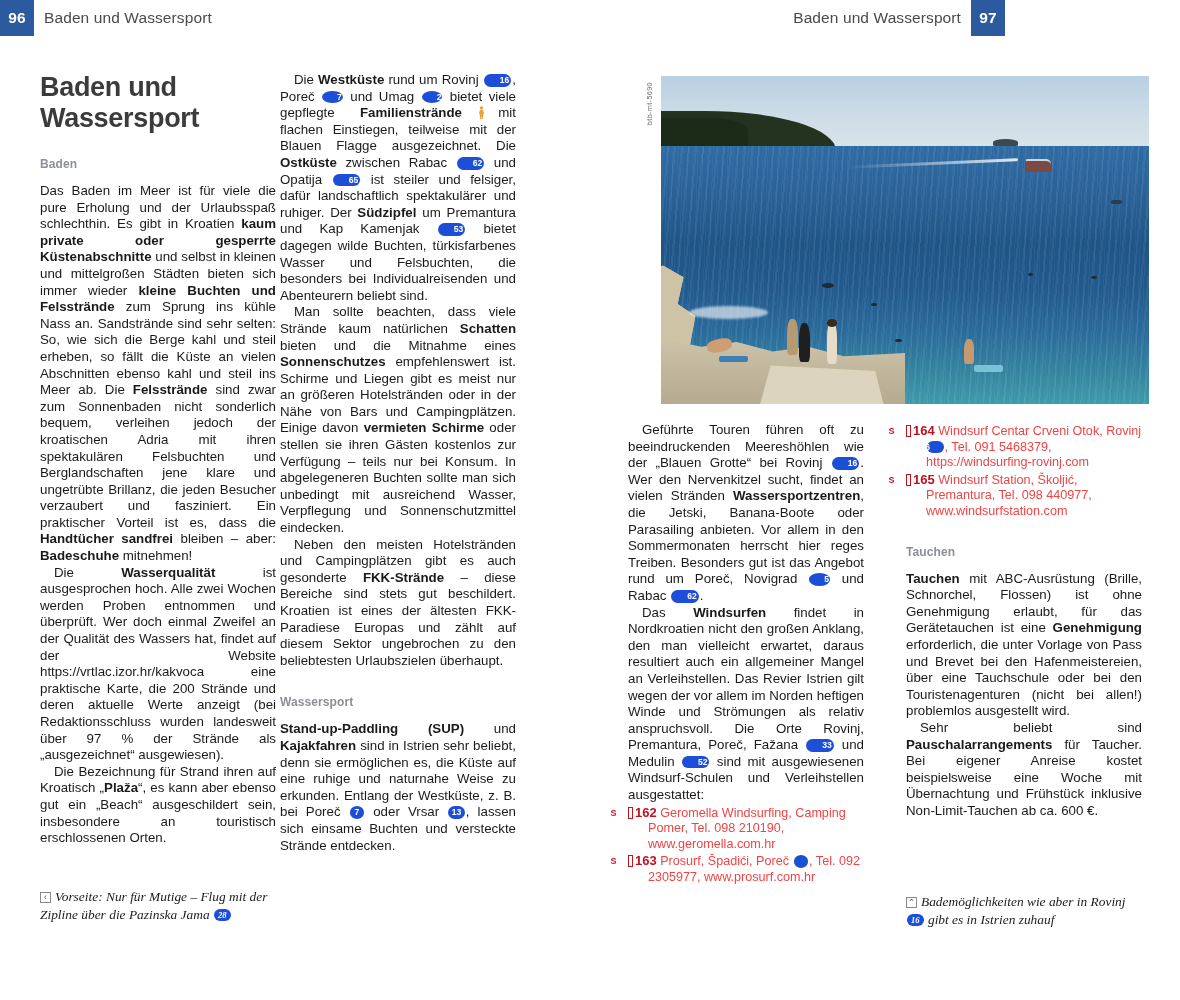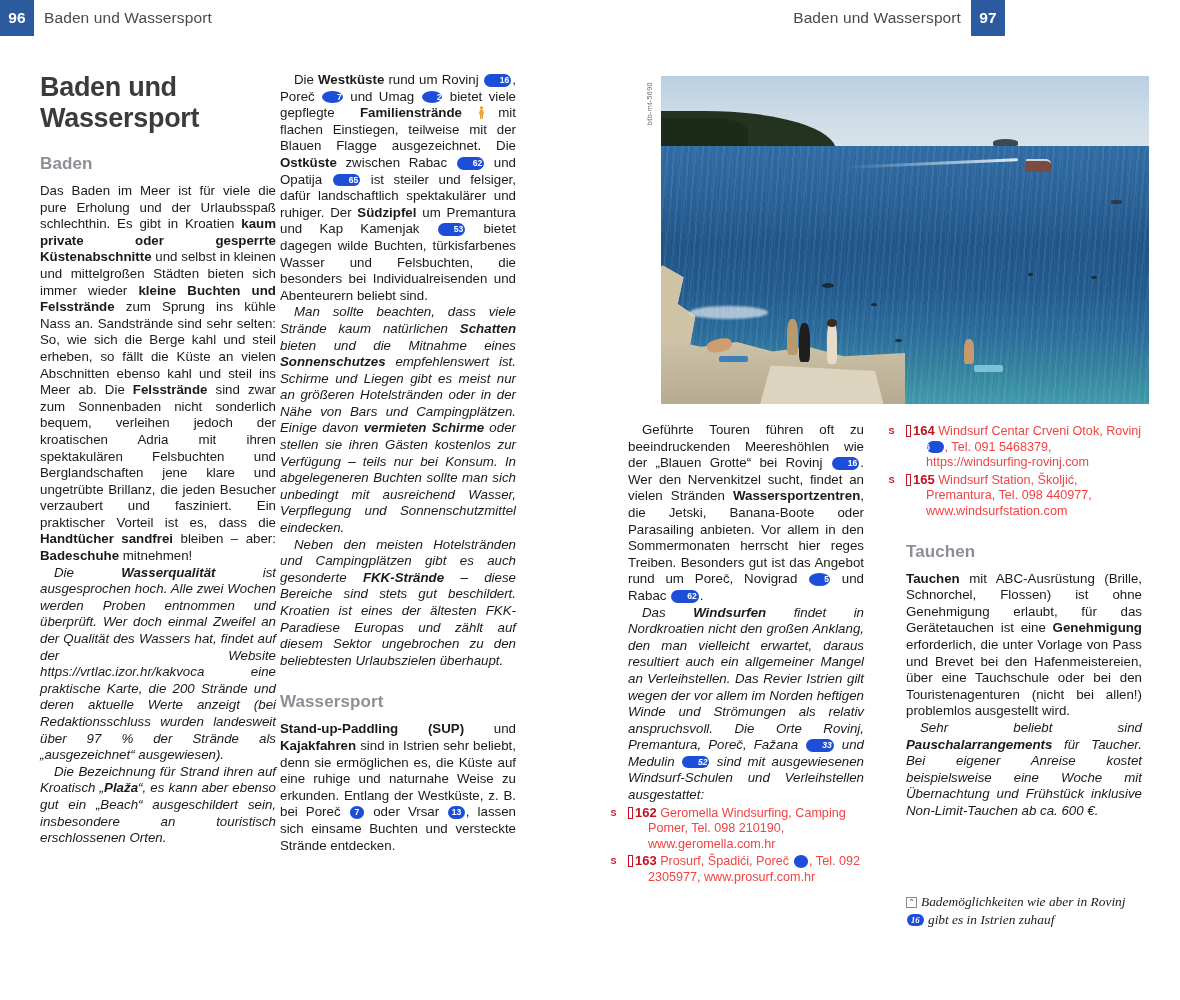--- a/index.html
+++ b/index.html
@@ -34,27 +34,27 @@
   #col2{left:280px;top:72px;height:870px;}
   #col3{left:628px;top:422px;height:520px;}
   #col4{left:906px;top:422px;height:520px;}
 
   h1.chapter{
     font-size:27px;line-height:31px;font-weight:700;color:#3b3b3b;
     margin:0 0 20px 0;letter-spacing:-.3px;text-align:left;
     font-stretch:condensed;
   }
   h2.sub{
-    font-size:17px;line-height:20px;font-weight:600;color:#8c9096;
+    font-size:12px;line-height:20px;font-weight:600;color:#8c9096;
     margin:0 0 9px 0;text-align:left;letter-spacing:.1px;
   }
   h2.sub.spaced{margin-top:23px;}
 
   p{margin:0;text-align:justify;hyphens:auto;}
-  p + p{text-indent:14px;font-style:italic;}
+  p + p{text-indent:14px;}
   p.noindent{text-indent:0;}
   b{font-weight:700;}
 
   
   .mk{
     display:inline-block;
     background:#1d4ed8;color:#fff;
     border-radius:50%;
     font-size:8.6px;font-weight:700;line-height:12.6px;
     min-width:12.6px;height:12.6px;
@@ -228,20 +228,23 @@
   </div>
 
   <div class="col" id="col1">
     <h1 class="chapter">Baden und Wassersport</h1>
     <h2 class="sub">Baden</h2>
     <p class="noindent"><span>Das Baden im Meer ist für viele die pure Erholung und der Urlaubsspaß schlechthin. Es gibt in Kroatien </span><b>kaum private oder gesperrte Küstenabschnitte</b><span> und selbst in kleinen und mittelgroßen Städten bieten sich immer wieder </span><b>kleine Buchten und Felsstrände</b><span> zum Sprung ins kühle Nass an. Sandstrände sind sehr selten: So, wie sich die Berge kahl und steil erheben, so fällt die Küste an vielen Abschnitten ebenso kahl und steil ins Meer ab. Die </span><b>Felsstrände</b><span> sind zwar zum Sonnenbaden nicht sonderlich bequem, verleihen jedoch der kroatischen Adria mit ihren spektakulären Felsbuchten und Berglandschaften jene klare und ungetrübte Brillanz, die jeden Besucher verzaubert und fasziniert. Ein praktischer Vorteil ist es, dass die </span><b>Handtücher sandfrei</b><span> bleiben – aber: </span><b>Badeschuhe</b><span> mitnehmen!</span></p>
     <p><span>Die </span><b>Wasserqualität</b><span> ist ausgesprochen hoch. Alle zwei Wochen werden Proben entnommen und überprüft. Wer doch einmal Zweifel an der Qualität des Wassers hat, findet auf der Website https://vrtlac.izor.hr/kakvoca eine praktische Karte, die 200 Strände und deren aktuelle Werte anzeigt (bei Redaktionsschluss wurden landesweit über 97 % der Strände als „ausgezeichnet“ ausgewiesen).</span></p>
     <p><span>Die Bezeichnung für Strand ihren auf Kroatisch „</span><b>Plaža</b><span>“, es kann aber ebenso gut ein „Beach“ ausgeschildert sein, insbesondere an touristisch erschlossenen Orten.</span></p>
   </div>
 
+  <div class="caption" id="caption-left">
+    <span class="cap-arrow">‹</span><span>Vorseite: Nur für Mutige – Flug mit der Zipline über die Pazinska Jama </span><span class="mk wide">28</span>
+  </div>
 
   <div class="col" id="col2">
     <p class="noindent" style="text-indent:14px"><span>Die </span><b>Westküste</b><span> rund um Rovinj </span><span class="mk wide">16</span><span>, Poreč </span><span class="mk">7</span><span> und Umag </span><span class="mk">2</span><span> bietet viele gepflegte </span><b>Familienstrände</b><span class="picto"><svg width="7" height="13" viewBox="0 0 7 13">
             <circle cx="3.5" cy="2" r="1.7" fill="#e8a33d"></circle>
             <path d="M2 4h3l1.2 4H5.2l-.3 5H4l-.3-3.5L3.3 13H2.1l-.3-5H.8z" fill="#e8a33d"></path>
           </svg></span><span> mit flachen Einstiegen, teilweise mit der Blauen Flagge ausgezeichnet. Die </span><b>Ostküste</b><span> zwischen Rabac </span><span class="mk wide">62</span><span> und Opatija </span><span class="mk wide">65</span><span> ist steiler und felsiger, dafür landschaftlich spektakulärer und ruhiger. Der </span><b>Südzipfel</b><span> um Premantura und Kap Kamenjak </span><span class="mk wide">53</span><span> bietet dagegen wilde Buchten, türkisfarbenes Wasser und Felsbuchten, die besonders bei Individualreisenden und Abenteurern beliebt sind.</span></p>
     <p><span>Man sollte beachten, dass viele Strände kaum natürlichen </span><b>Schatten</b><span> bieten und die Mitnahme eines </span><b>Sonnenschutzes</b><span> empfehlenswert ist. Schirme und Liegen gibt es meist nur an größeren Hotelstränden oder in der Nähe von Bars und Campingplätzen. Einige davon </span><b>vermieten Schirme</b><span> oder stellen sie ihren Gästen kostenlos zur Verfügung – teils nur bei Konsum. In abgelegeneren Buchten sollte man sich unbedingt mit ausreichend Wasser, Verpflegung und Sonnenschutzmittel eindecken.</span></p>
     <p><span>Neben den meisten Hotelstränden und Campingplätzen gibt es auch gesonderte </span><b>FKK-Strände</b><span> – diese Bereiche sind stets gut beschildert. Kroatien ist eines der ältesten FKK-Paradiese Europas und zählt auf diesem Sektor ungebrochen zu den beliebtesten Urlaubszielen überhaupt.</span></p>
     <h2 class="sub spaced">Wassersport</h2>
     <p class="noindent"><b>Stand-up-Paddling (SUP)</b><span> und </span><b>Kajakfahren</b><span> sind in Istrien sehr beliebt, denn sie ermöglichen es, die Küste auf eine ruhige und naturnahe Weise zu erkunden. Entlang der Westküste, z. B. bei Poreč </span><span class="mk">7</span><span> oder Vrsar </span><span class="mk wide">13</span><span>, lassen sich einsame Buchten und versteckte Strände entdecken.</span></p>

